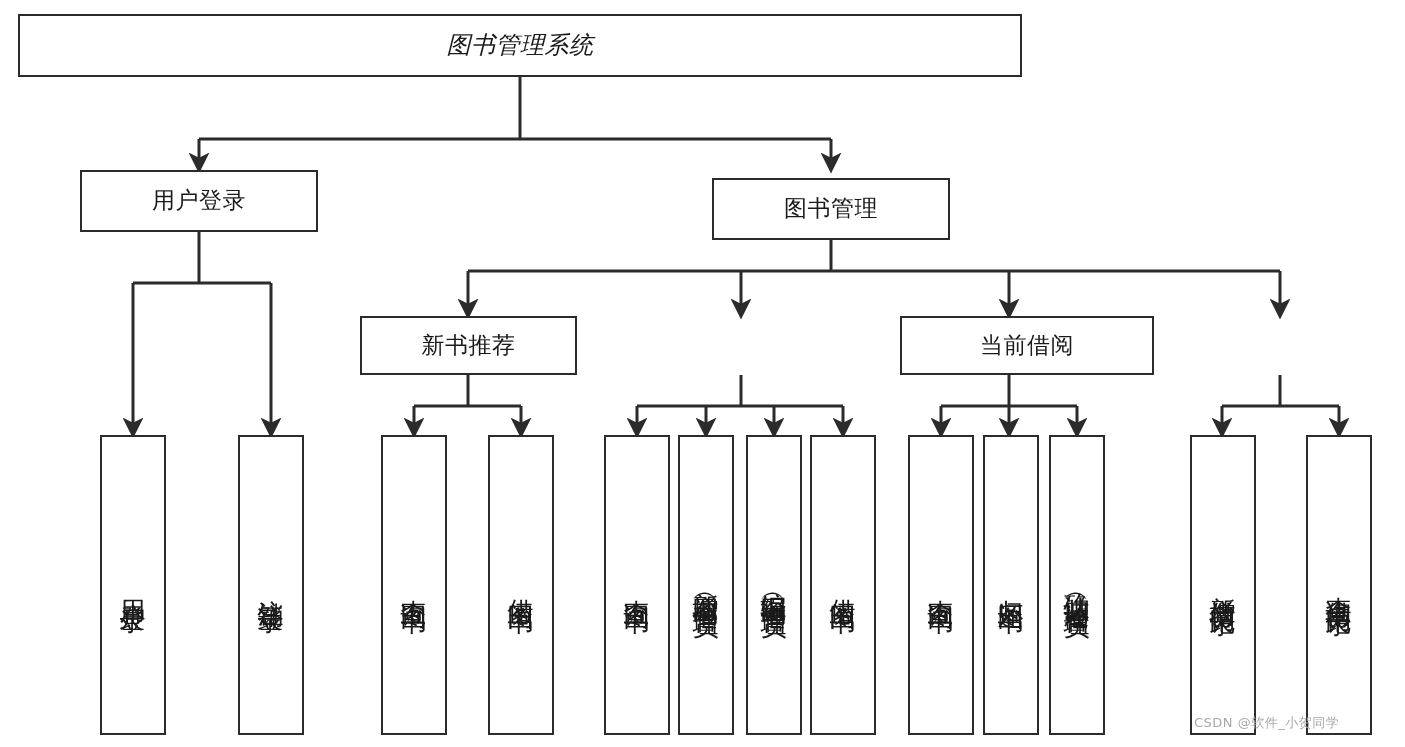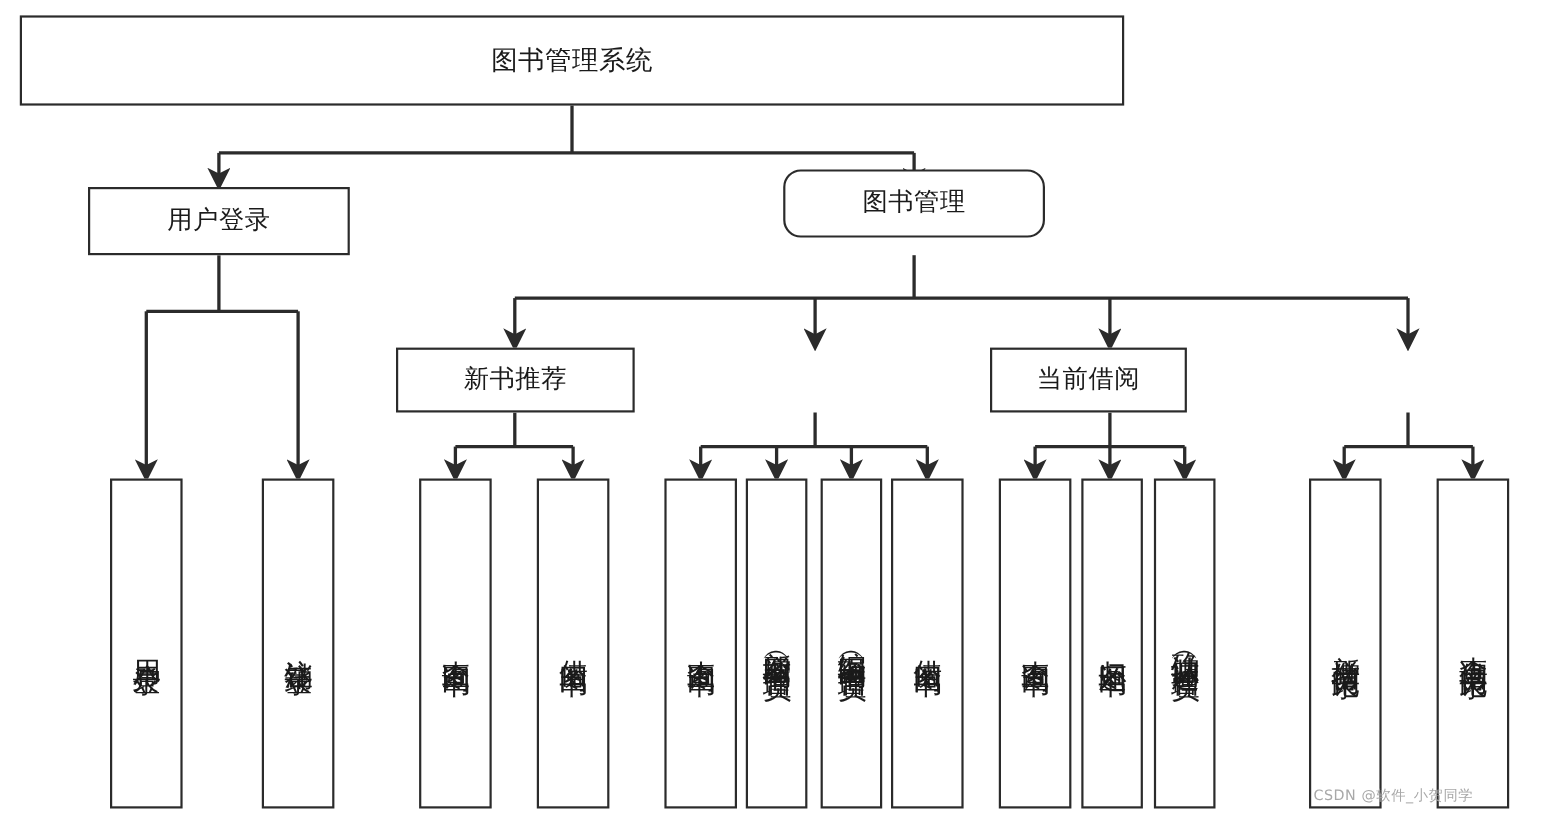--- a/index.html
+++ b/index.html
@@ -119,35 +119,35 @@
       <path d="M 1009 406 L 1009 428" marker-end="url(#arrow)"></path>
       <path d="M 1077 406 L 1077 428" marker-end="url(#arrow)"></path>
 
       <path d="M 1280 375 L 1280 406"></path>
       <path d="M 1222 406 L 1339 406"></path>
       <path d="M 1222 406 L 1222 428" marker-end="url(#arrow)"></path>
       <path d="M 1339 406 L 1339 428" marker-end="url(#arrow)"></path>
     </g>
   </svg>
 
-  <div class="node horiz root" style="left:18px; top:14px; width:1004px; height:82px;">
+  <div class="node horiz root" style="left:18px; top:14px; width:1004px; height:63px;font-style:italic;">
     <span class="lbl">图书管理系统</span>
   </div>
 
   <div class="node horiz" style="left:80px; top:170px; width:238px; height:62px;">
     <span class="lbl">用户登录</span>
   </div>
-  <div class="node horiz" style="left:712px; top:154px; width:238px; height:62px;border-radius:16px;">
+  <div class="node horiz" style="left:712px; top:178px; width:238px; height:62px;">
     <span class="lbl">图书管理</span>
   </div>
 
   <div class="node horiz" style="left:360px; top:316px; width:217px; height:59px;">
     <span class="lbl">新书推荐</span>
   </div>
-  <div class="node horiz" style="left:900px; top:316px; width:179px; height:59px;">
+  <div class="node horiz" style="left:900px; top:316px; width:254px; height:59px;">
     <span class="lbl">当前借阅</span>
   </div>
 
   <div class="node vert" style="left:100px; top:435px; width:66px; height:300px;">
     <span class="lbl">用户登录</span>
   </div>
   <div class="node vert" style="left:238px; top:435px; width:66px; height:300px;">
     <span class="lbl">注销登录</span>
   </div>
 

